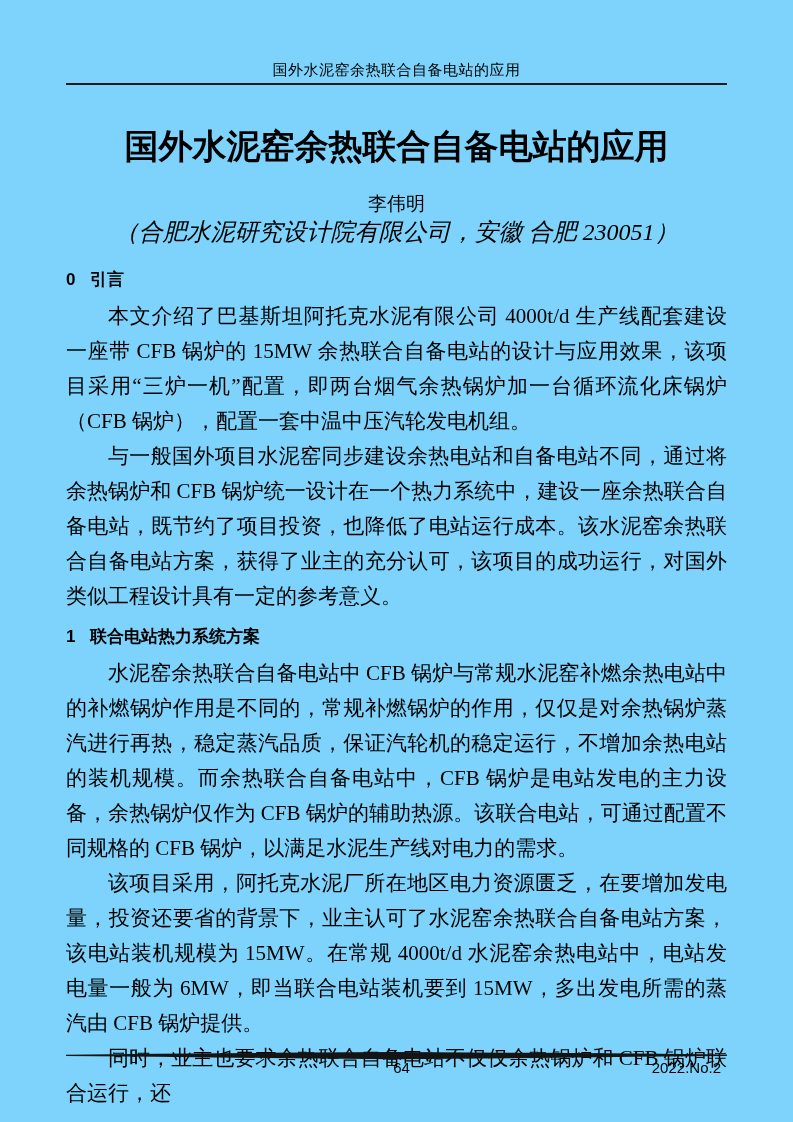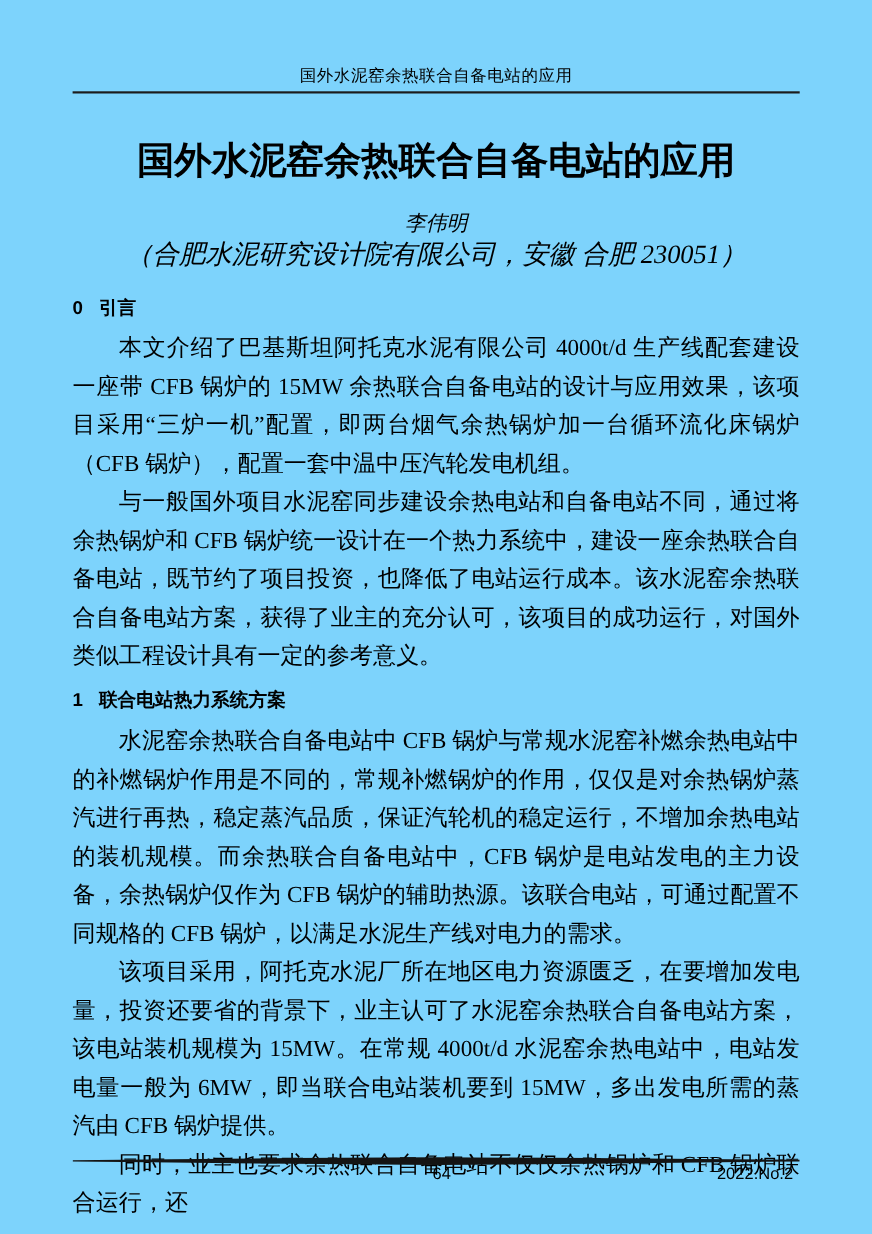--- a/index.html
+++ b/index.html
@@ -39,21 +39,20 @@
     font-size: 34px;
     line-height: 46px;
     text-align: center;
     letter-spacing: 0px;
   }
   .author {
     margin-top: 22px;
     font-size: 19px;
     line-height: 26px;
     text-align: center;
-    font-style: italic;
   }
   .affiliation {
     margin-top: 2px;
     font-size: 24px;
     line-height: 26px;
     text-align: center;
     font-style: italic;
   }
   .sec-heading {
     margin-top: 20px;

